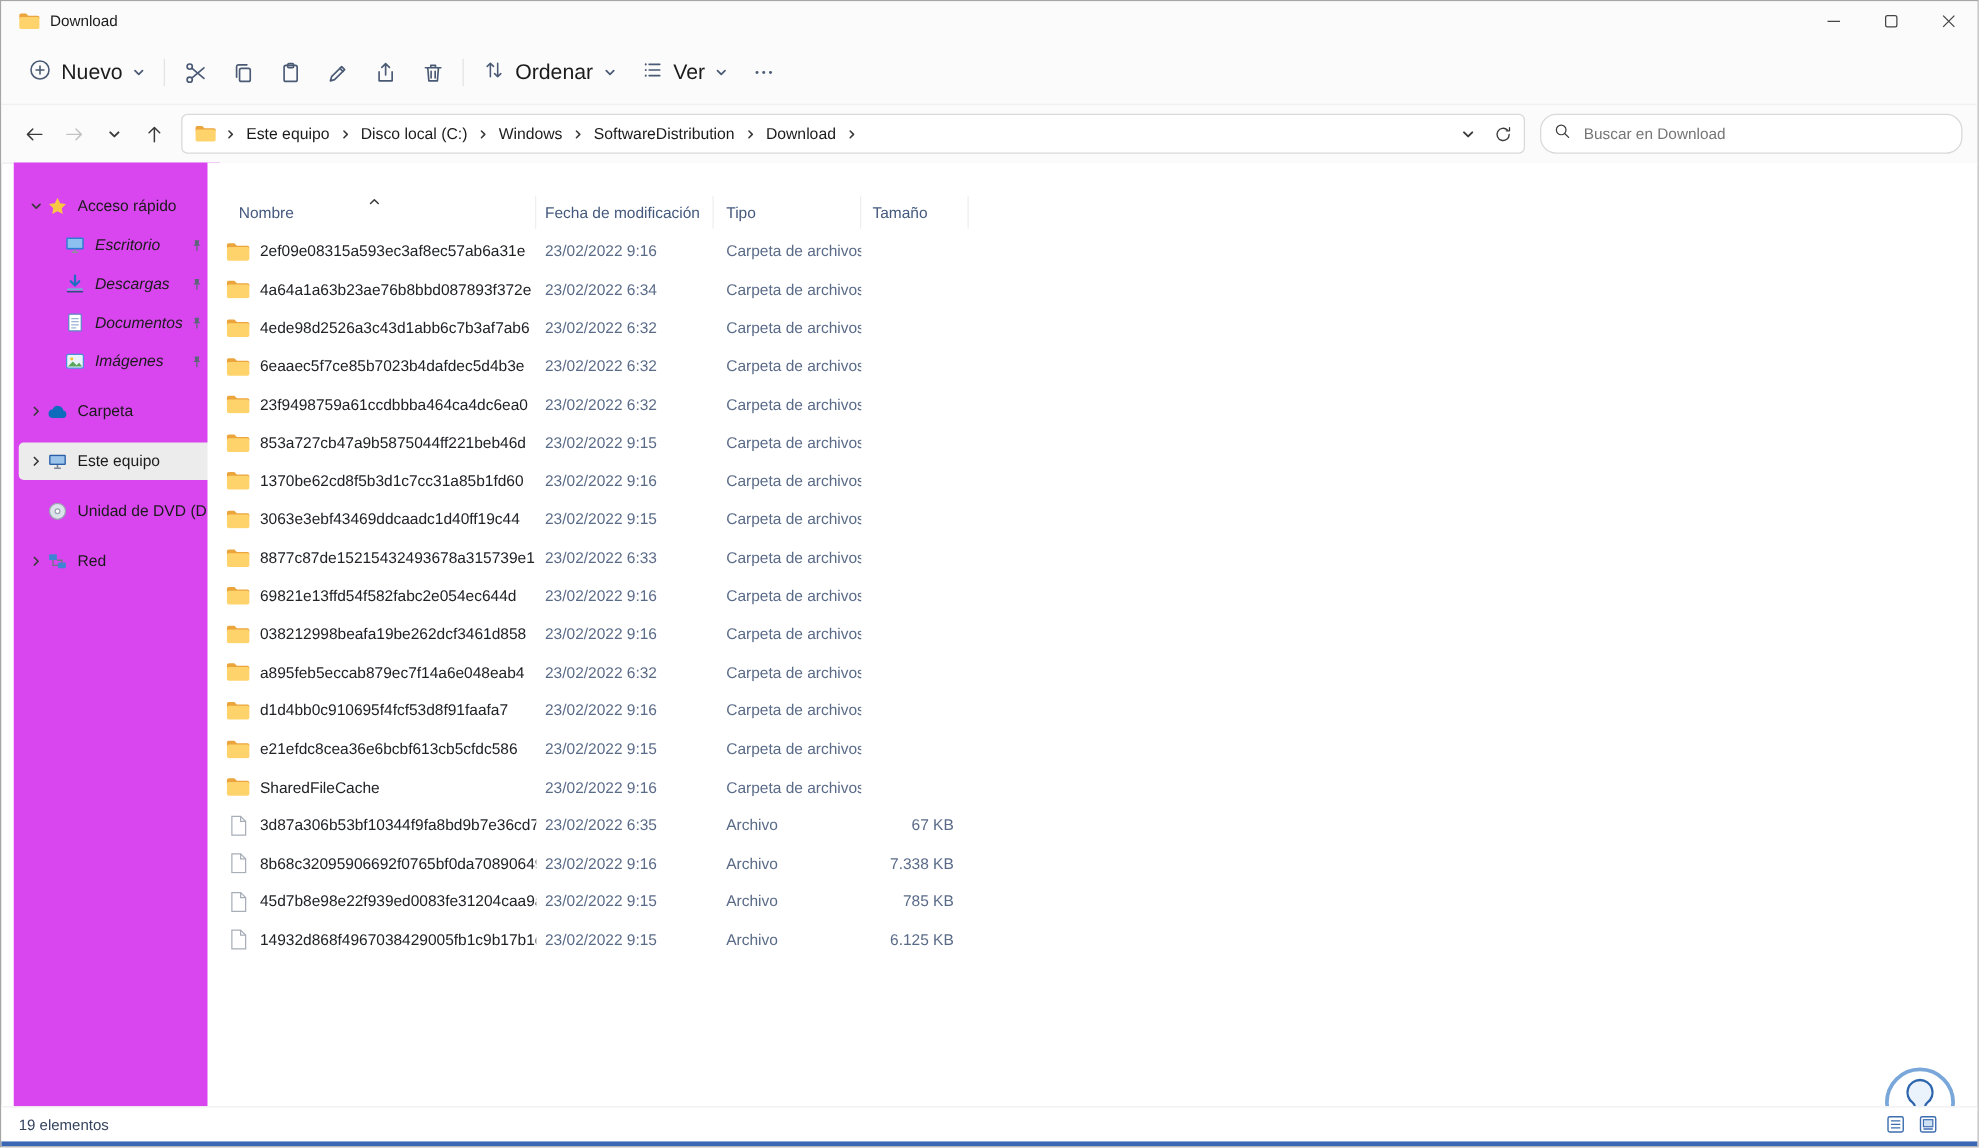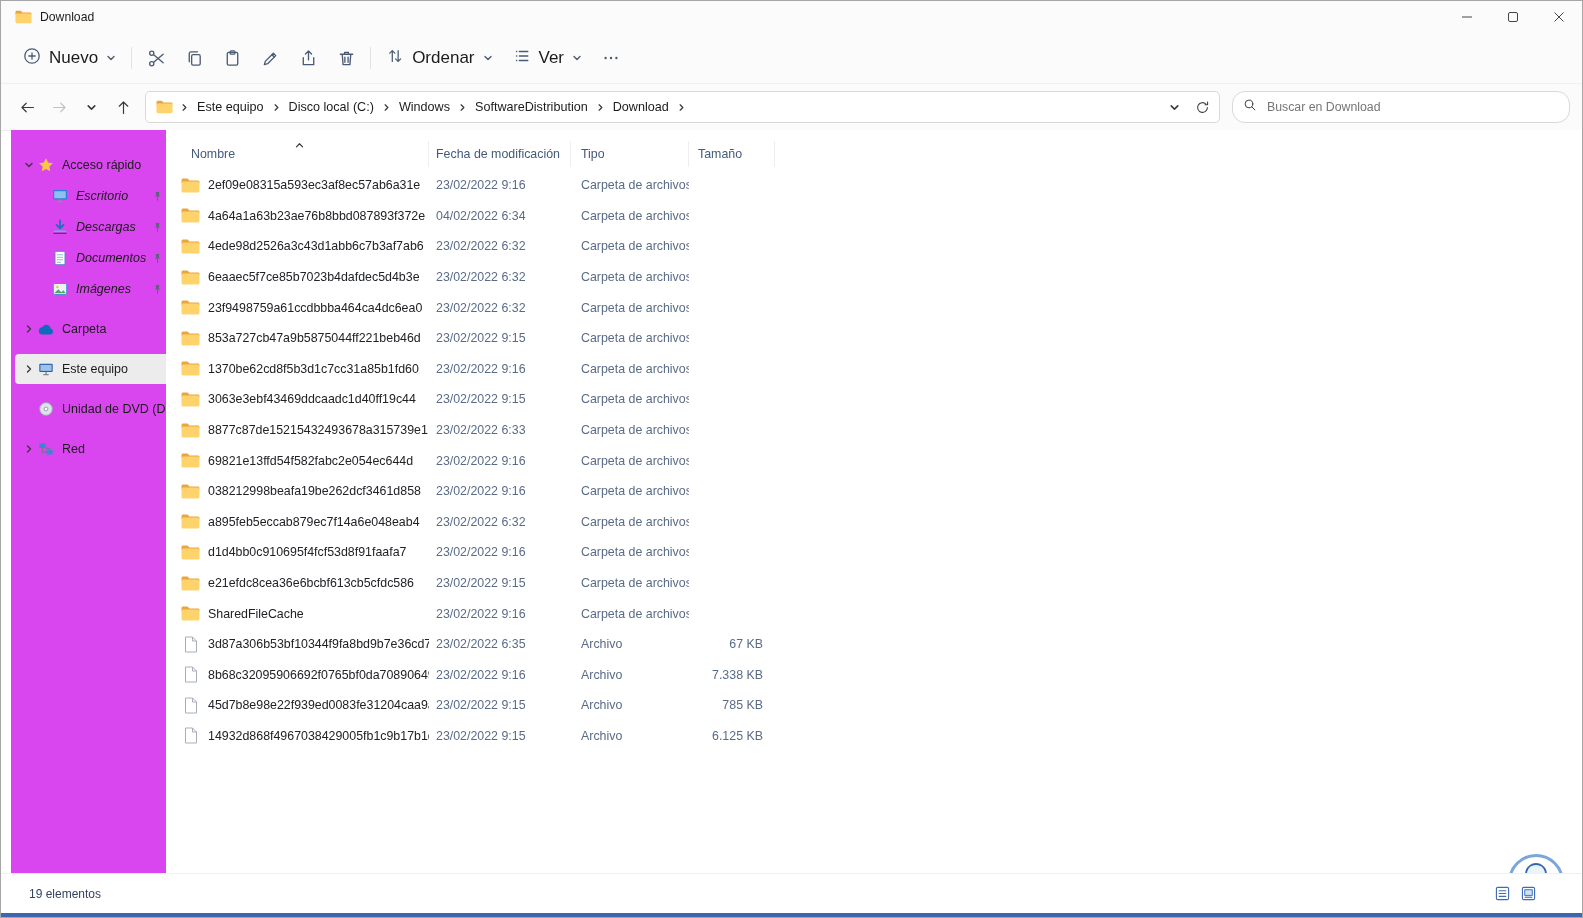--- a/index.html
+++ b/index.html
@@ -44,39 +44,39 @@
   .side-item.child{padding-left:36px;font-style:italic;}
   .side-item.selected{background:#ececec;}
   .s-chev{width:16px;display:flex;justify-content:center;flex:0 0 16px;}
   .s-icon{width:18px;display:flex;justify-content:center;margin-right:7px;flex:0 0 18px;}
   .s-lbl{white-space:nowrap;overflow:hidden;flex:1;}
   .s-pin{margin-left:auto;margin-right:9px;display:flex;flex:0 0 auto;}
 
   
   .filearea{position:absolute;left:165px;top:129px;right:0;bottom:28px;padding:11px 0 0 15px;overflow:hidden;background:#fff;}
   .hrow,.frow{display:grid;grid-template-columns:248px 142px 118px 86px;align-items:center;}
-  .hrow{height:26px;}
+  .hrow{height:26px;margin-top:16px;}
   .hcell{position:relative;height:100%;display:flex;align-items:center;font-size:12.4px;color:#44597d;border-right:1px solid #eeeeee;box-sizing:border-box;background:transparent;border-top:none;border-bottom:none;border-left:none;font-family:"Liberation Sans",sans-serif;padding:0;}
   .hc-name{padding-left:10px;}
   .hc-date{padding-left:7px;}
   .hc-type{padding-left:10px;}
   .hc-size{padding-left:9px;}
   .sort-ind{position:absolute;top:-3px;left:114px;}
   .rows{margin-top:3px;}
   .frow{height:30.6px;}
   .c{font-size:12.4px;white-space:nowrap;overflow:hidden;}
   .c.name{display:flex;align-items:center;gap:8px;color:#202226;}
   .fico{display:flex;flex:0 0 auto;width:19px;justify-content:center;}
   .c.date{color:#5a6b88;padding-left:7px;}
   .c.type{color:#5a6b88;padding-left:10px;}
   .c.size{color:#5a6b88;text-align:right;padding-right:12px;}
 
   
-  .statusbar{position:absolute;left:0;right:0;bottom:4px;height:40px;background:#fff;border-top:1px solid #f0f0f0;
-    display:flex;align-items:center;padding:0 28px;box-sizing:border-box;z-index:6;}
+  .statusbar{position:absolute;left:0;right:0;bottom:4px;height:28px;background:#fff;border-top:1px solid #f0f0f0;
+    display:flex;align-items:center;padding:0 14px;box-sizing:border-box;z-index:6;}
   .status-count{font-size:12px;color:#34435e;}
   .status-views{margin-left:auto;display:flex;gap:6px;margin-right:16px;}
   .svbtn{width:20px;height:18px;border:none;background:transparent;padding:0;display:flex;align-items:center;justify-content:center;}
 
   
   .bulb{position:absolute;right:18px;bottom:7px;width:56px;height:56px;border-radius:50%;background:#fff;
     border:3px solid #7aa7d9;box-sizing:border-box;display:flex;align-items:center;justify-content:center;z-index:5;}
 </style>
 </head>
 <body>
@@ -457,21 +457,21 @@
           <div class="c name">
             <span class="fico">
               <svg width="19" height="15" viewBox="0 0 19 15">
                 <path d="M.5 2.2C.5 1.3 1.2.6 2.1.6h4.4l2 2h8.4c.9 0 1.6.7 1.6 1.6v.8H.5z" fill="#eba53c"></path>
                 <rect x="0.5" y="3.6" width="18" height="10.9" rx="1.6" fill="#ffd36b"></rect>
               </svg>
             </span>
 
             <span>4a64a1a63b23ae76b8bbd087893f372e</span>
           </div>
-          <div class="c date">04/02/2022 6:34</div>
+          <div class="c date">23/02/2022 6:34</div>
           <div class="c type">Carpeta de archivos</div>
           <div class="c size"></div>
         </div>
 
         <div class="frow">
           <div class="c name">
             <span class="fico">
               <svg width="19" height="15" viewBox="0 0 19 15">
                 <path d="M.5 2.2C.5 1.3 1.2.6 2.1.6h4.4l2 2h8.4c.9 0 1.6.7 1.6 1.6v.8H.5z" fill="#eba53c"></path>
                 <rect x="0.5" y="3.6" width="18" height="10.9" rx="1.6" fill="#ffd36b"></rect>

